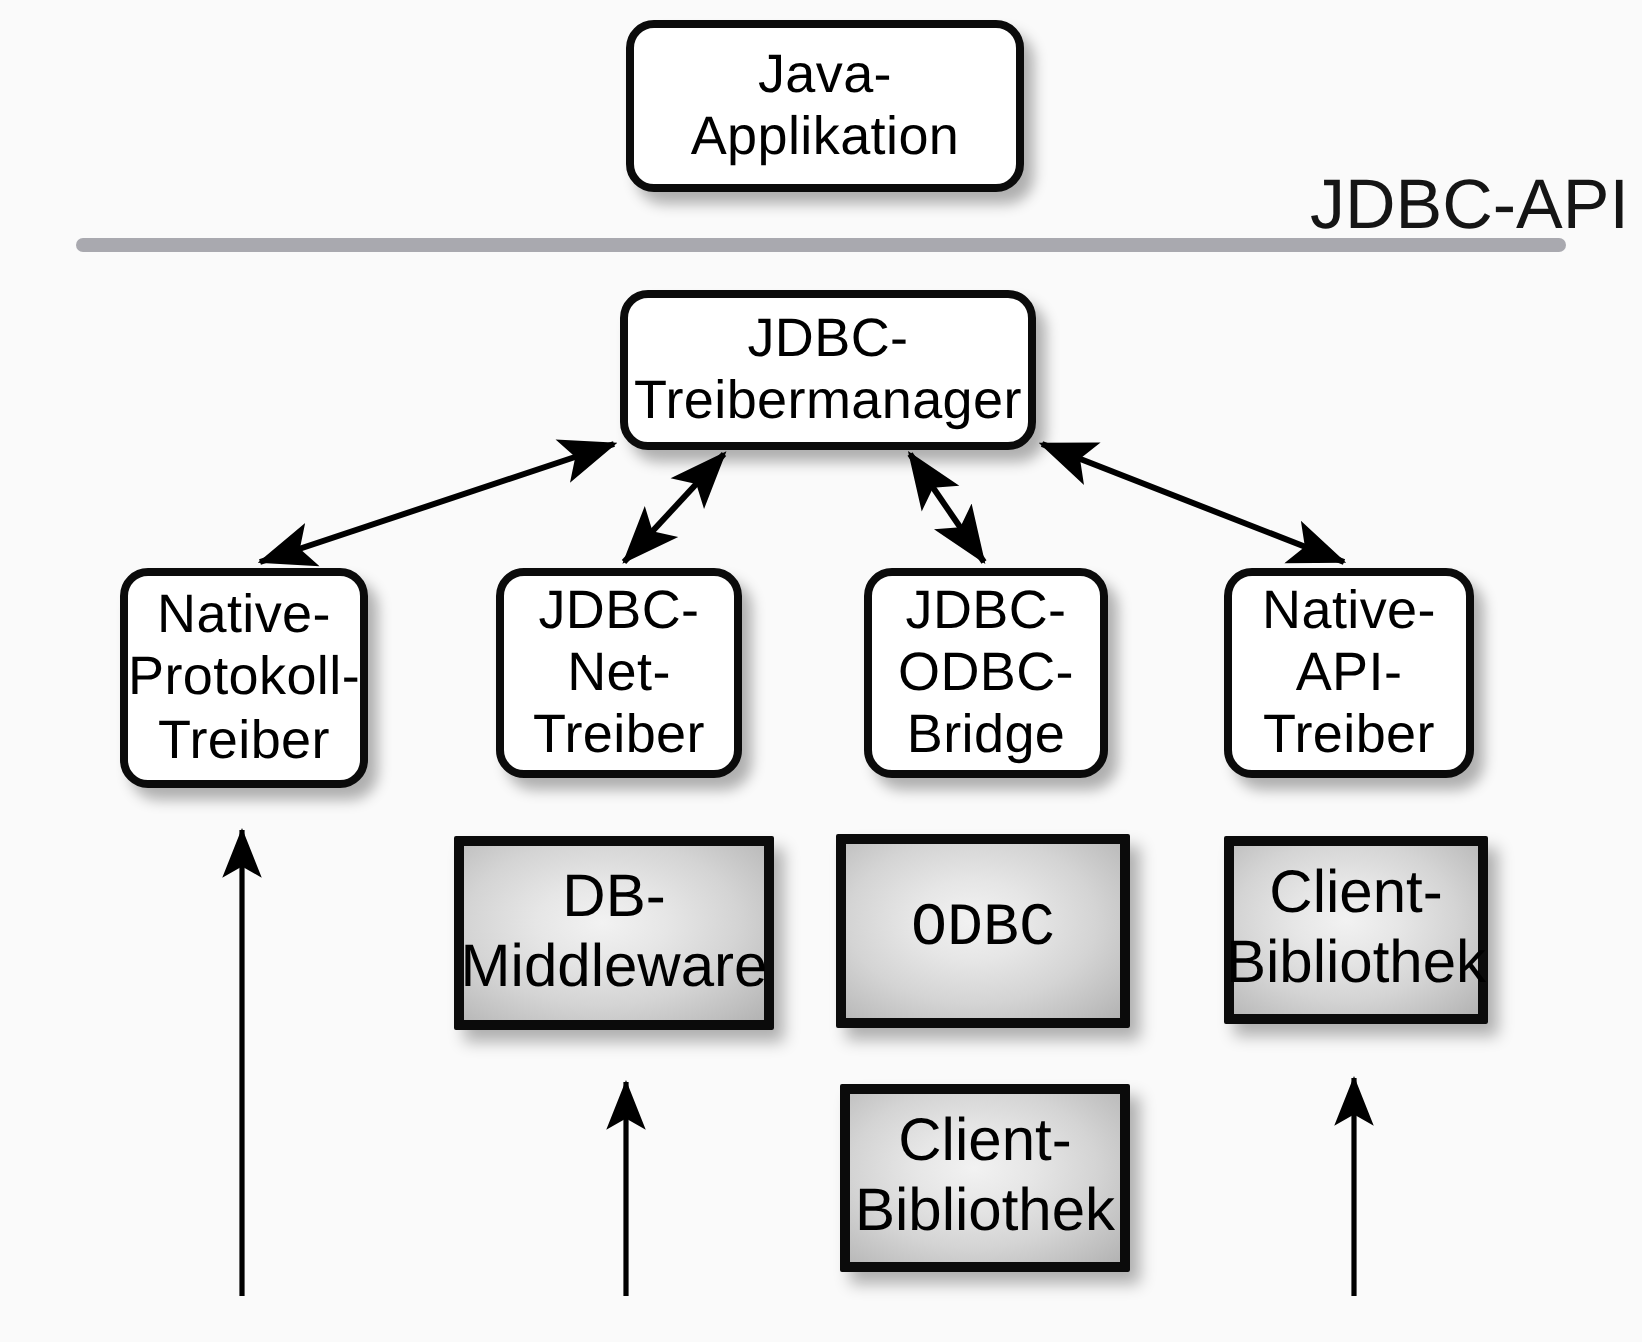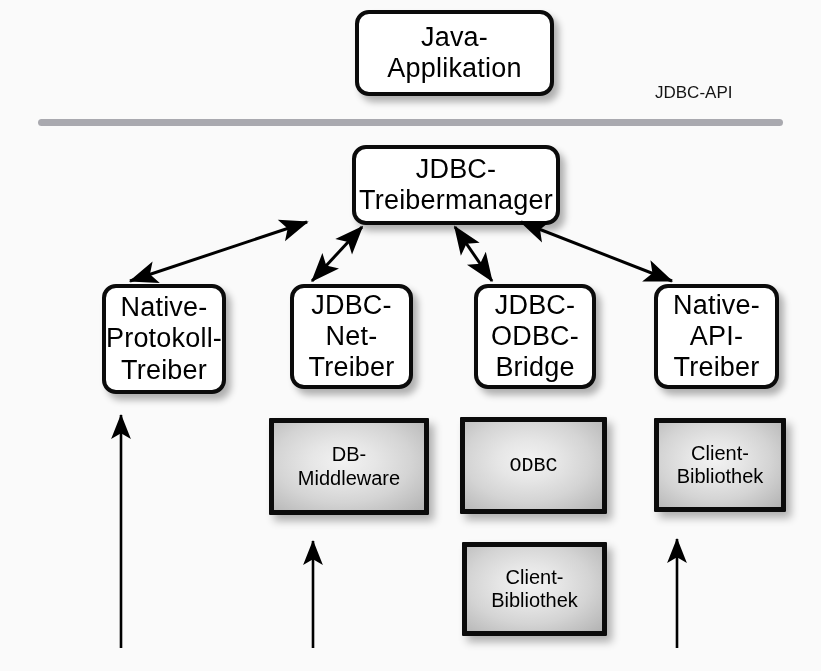--- a/index.html
+++ b/index.html
@@ -29,47 +29,46 @@
   .node {
     position: absolute;
     box-sizing: border-box;
     display: flex;
     align-items: center;
     justify-content: center;
     text-align: center;
     color: #000000;
     line-height: 1.16;
     white-space: pre-line;
-    margin-left: 42px;
   }
   .node-round {
     background: #ffffff;
     border: 4px solid #0b0b0b;
     border-radius: 14px;
     box-shadow: 5px 6px 7px rgba(0,0,0,0.30);
     font-size: 27px;
     letter-spacing: 0.2px;
   }
   .node-gray {
     border: 5px solid #0b0b0b;
     border-radius: 1px;
     box-shadow: 5px 6px 8px rgba(0,0,0,0.30);
-    font-size: 20px;
+    font-size: 30px;
     background: radial-gradient(ellipse 78% 82% at 46% 44%,
                 #f2f2f2 0%, #e6e6e6 28%, #d4d4d4 58%, #c0c0c0 82%, #b0b0b0 100%);
   }
   .divider {
     position: absolute;
     border-radius: 4px;
     background: #a9a9af;
   }
   .api-label {
     position: absolute;
     color: #151515;
-    font-size: 17px;
+    font-size: 35px;
     white-space: nowrap;
   }
 </style>
 </head>
 <body>
 
 <div id="diagram">
 
   <div class="node node-round" style="left:313px; top:10px; width:199px; height:86px;">Java-
 Applikation</div>

